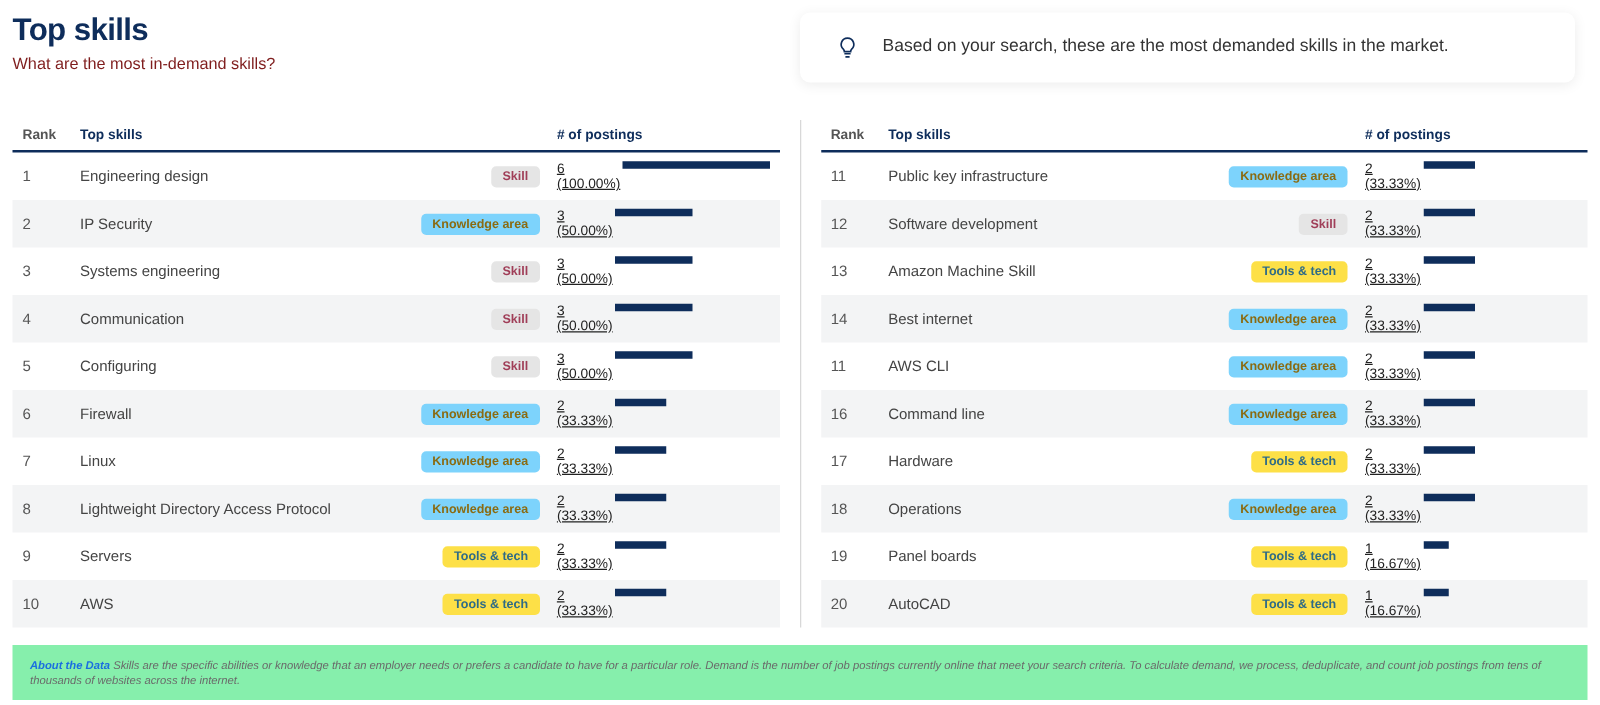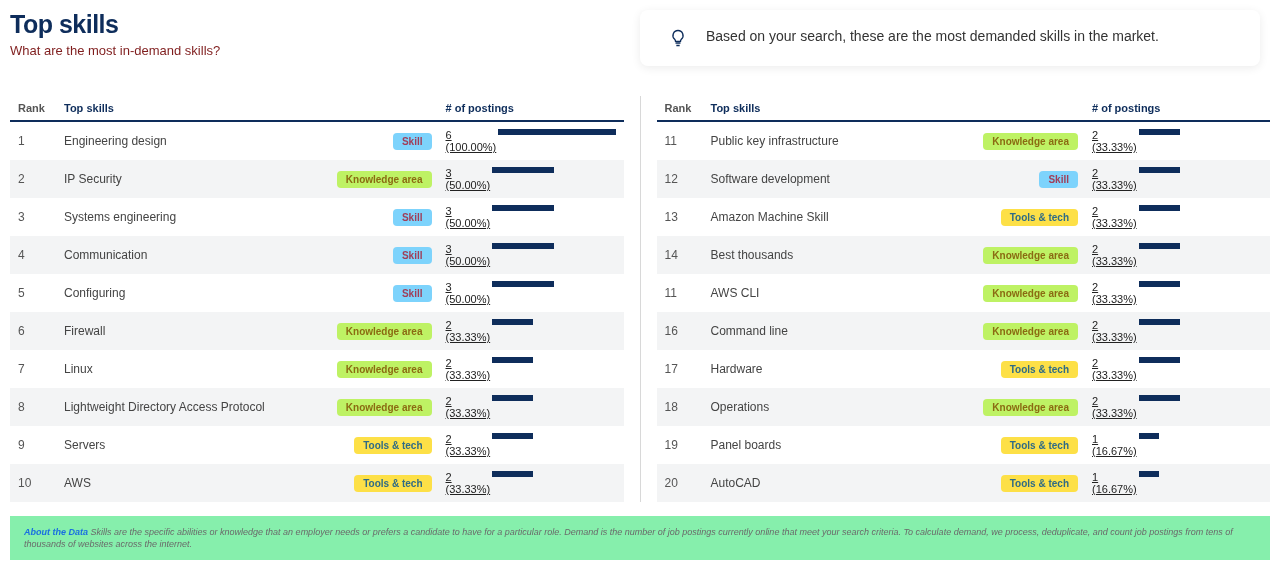--- a/index.html
+++ b/index.html
@@ -15,22 +15,22 @@
 .tbl:first-child{border-right:1px solid #d8d8d8;padding-right:16px}
 .tbl:last-child{padding-left:16px}
 .thead{display:flex;font-size:11px;font-weight:700;color:#0e2d5b;padding:6px 8px;border-bottom:2px solid #0e2d5b}
 .col-rank{width:46px}
 .col-skill{flex:1}
 .col-post{width:170px}
 .row{display:flex;align-items:center;padding:7px 8px;font-size:12px;color:#444}
 .row.alt{background:#f3f4f5}
 .col-rank{color:#555}
 .tag{font-size:10px;font-weight:600;padding:3px 9px;border-radius:4px;margin-left:auto;margin-right:14px;white-space:nowrap}
-.tag-skill{background:#7dd3fc;color:#a03e58}
-.tag-know{background:#bef264;color:#8a6b12}
+.tag-skill{background:#e5e5e5;color:#a03e58}
+.tag-know{background:#7dd3fc;color:#8a6b12}
 .tag-tool{background:#fde047;color:#2f6b86}
 .post-wrap{display:flex;flex-direction:row;gap:2px;width:170px}
 .post-label{font-size:11px;color:#222;text-decoration:underline}
 .bar-track{width:160px;height:6px;background:transparent}
 .bar-fill{height:6px;background:#0e2d5b}
 .footer{background:#86efac;margin:6px 10px 0 10px;padding:10px 14px;font-size:9px;color:#6a6a6a;font-style:italic;line-height:1.35}
 .footer .about{color:#1a6fe0;font-weight:700;font-style:italic}
 .skill-name{display:flex;align-items:center;flex:1}
 </style>
 </head>
@@ -233,21 +233,21 @@
           <div class="post-wrap">
             <span class="post-label">2 (33.33%)</span>
             <div class="bar-track">
               <div class="bar-fill" style="width: 33.33%;"></div>
             </div>
           </div>
         </div>
         <div class="row alt">
           <div class="col-rank">14</div>
           <div class="skill-name">
-            <span>Best thousands</span>
+            <span>Best internet</span>
             <span class="tag tag-know">Knowledge area</span>
           </div>
           <div class="post-wrap">
             <span class="post-label">2 (33.33%)</span>
             <div class="bar-track">
               <div class="bar-fill" style="width: 33.33%;"></div>
             </div>
           </div>
         </div>
         <div class="row">

